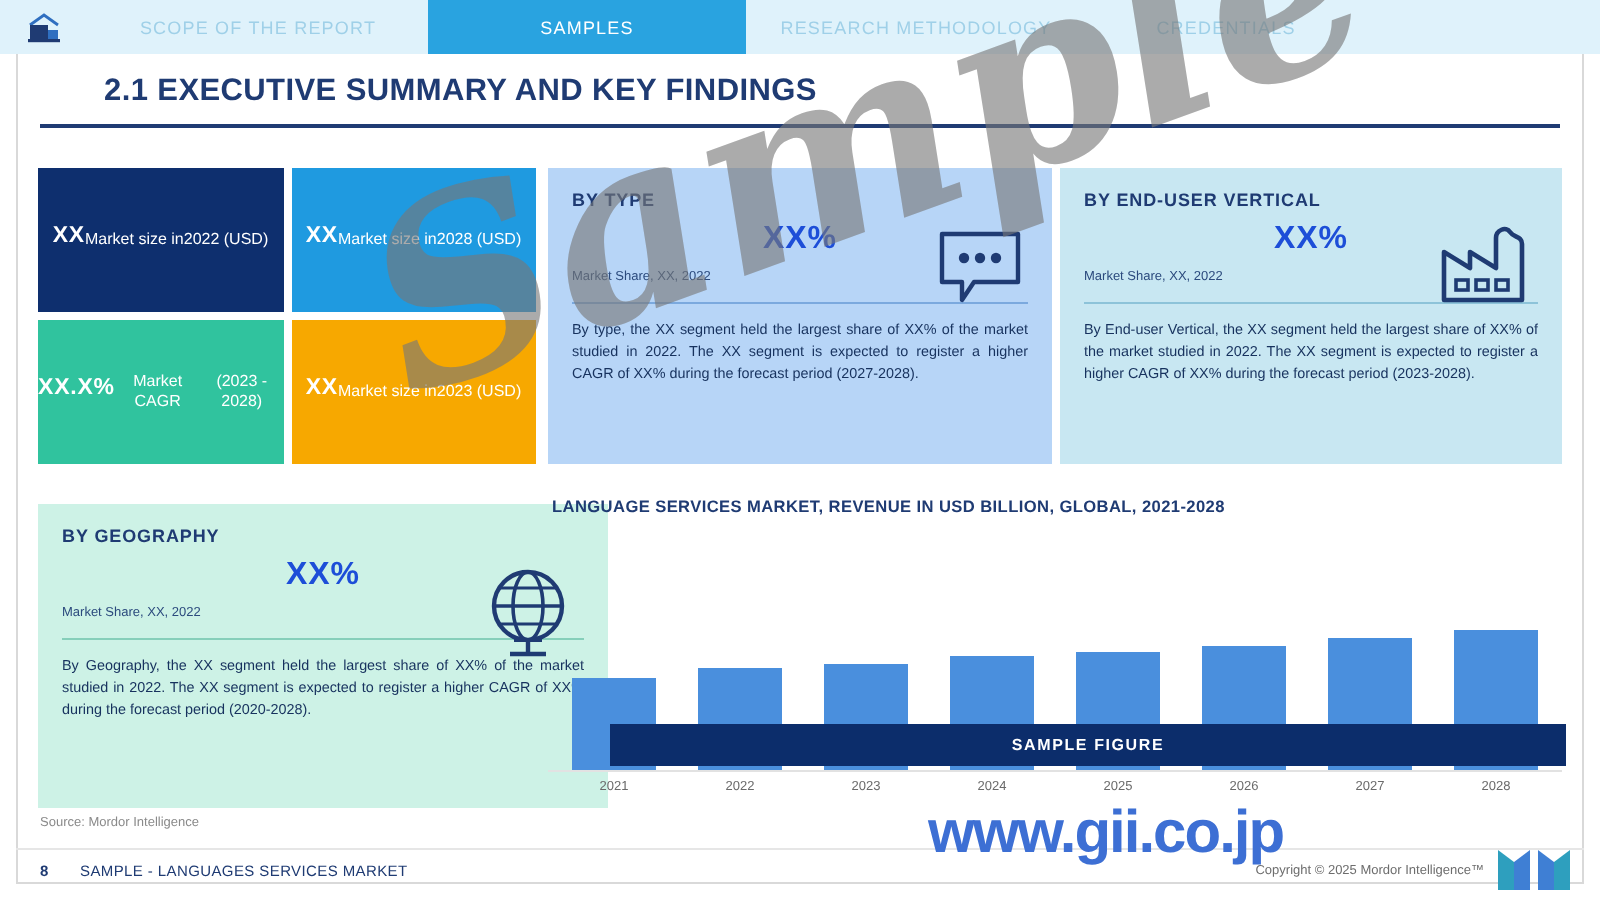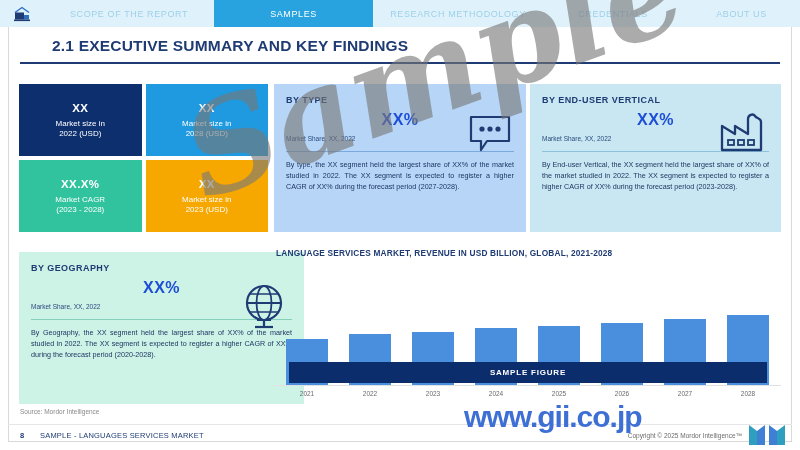--- a/index.html
+++ b/index.html
@@ -60,21 +60,21 @@
   
   .kpi-grid {
     position: absolute; left: 19px; top: 84px;
     width: 249px; height: 148px;
     display: grid;
     grid-template-columns: 1fr 1fr;
     grid-template-rows: 1fr 1fr;
     gap: 4px;
   }
   .kpi {
-    display: flex; flex-direction: column;
+    display: flex; flex-direction: row;
     align-items: center; justify-content: center;
     color: #ffffff; text-align: center; line-height: 1.25;
   }
   .kpi-value { font-size: 11.5px; font-weight: bold; letter-spacing: .4px; margin-bottom: 3px; }
   .kpi-label { font-size: 8px; }
   .kpi.c0 { background: #0e2f6e; }
   .kpi.c1 { background: #1f9ae0; }
   .kpi.c2 { background: #30c39e; }
   .kpi.c3 { background: #f7a800; }
 
@@ -114,21 +114,21 @@
     padding: 0 10px;
     border-bottom: 1px solid #e2e2e2;
   }
   .bar-slot { width: 46px; display: flex; flex-direction: column; align-items: center; height: 100%; justify-content: flex-end; }
   .bar { width: 42px; background: #4a8fdd; }
   .xlabels {
     display: flex; justify-content: space-between; padding: 0 10px; margin-top: 4px;
   }
   .xlabel { width: 46px; text-align: center; font-size: 6.5px; color: #6a6a6a; }
   .sample-figure-band {
-    position: absolute; left: 15px; top: 58px;
+    position: absolute; left: 31px; top: 58px;
     width: 478px; height: 21px; background: #0c2d6b;
     display: flex; align-items: center; justify-content: center;
     color: #fff; font-size: 8px; font-weight: bold; letter-spacing: .8px;
   }
 
   
   .source { position: absolute; left: 20px; top: 408px; font-size: 6.5px; color: #8a8a8a; }
   .foot-rule { position: absolute; left: 8px; top: 424px; width: 784px; height: 1px; background: #e6e6e6; }
   .page-num { position: absolute; left: 20px; top: 431px; font-size: 7.5px; font-weight: bold; color: #1f3b73; }
   .foot-title { position: absolute; left: 40px; top: 431px; font-size: 7.5px; color: #1f3b73; letter-spacing: .2px; }
@@ -169,23 +169,20 @@
       <span>SCOPE OF THE REPORT</span>
     </div>
     <div class="nav-item t1">
       <span>SAMPLES</span>
     </div>
     <div class="nav-item t2">
       <span>RESEARCH METHODOLOGY</span>
     </div>
     <div class="nav-item t3">
       <span>CREDENTIALS</span>
-    </div>
-    <div class="nav-item t4">
-      <span>ABOUT US</span>
     </div>
   </div>
 
   <div class="page-border"></div>
 
   <div class="page-title">2.1 EXECUTIVE SUMMARY AND KEY FINDINGS</div>
   <div class="title-rule"></div>
 
   <div class="kpi-grid">
     <div class="kpi c0" style="background: rgb(14, 47, 110);">

